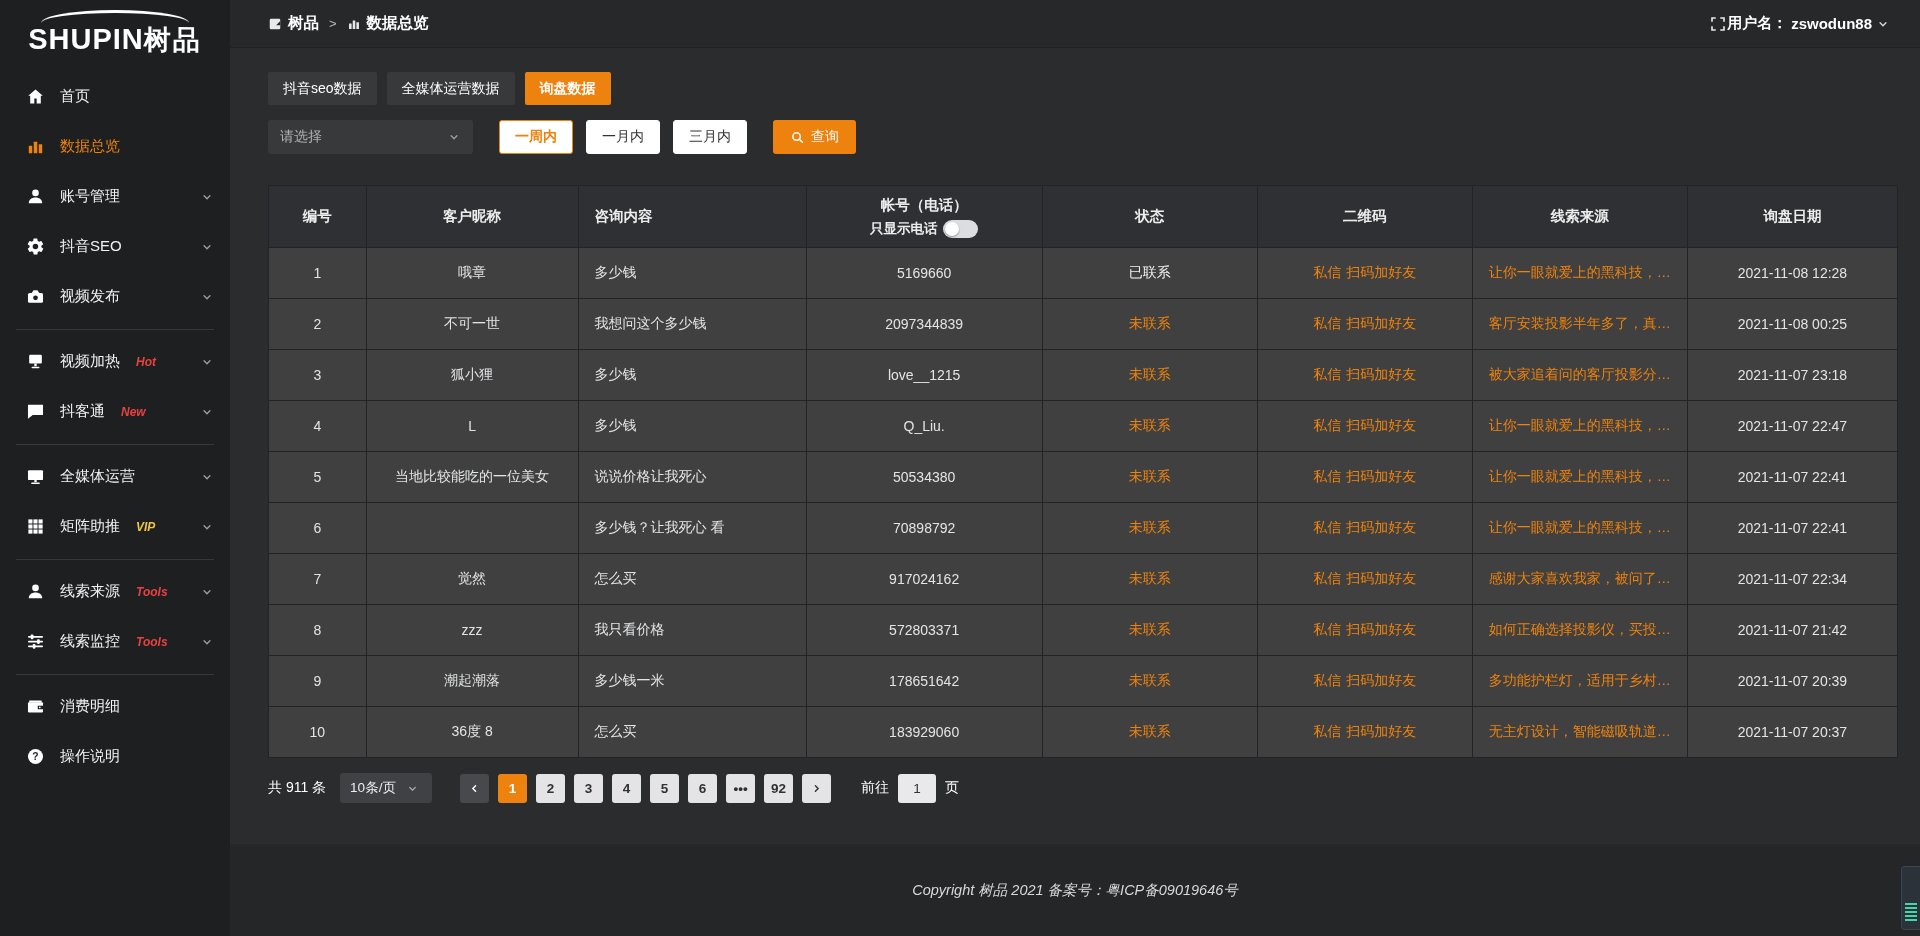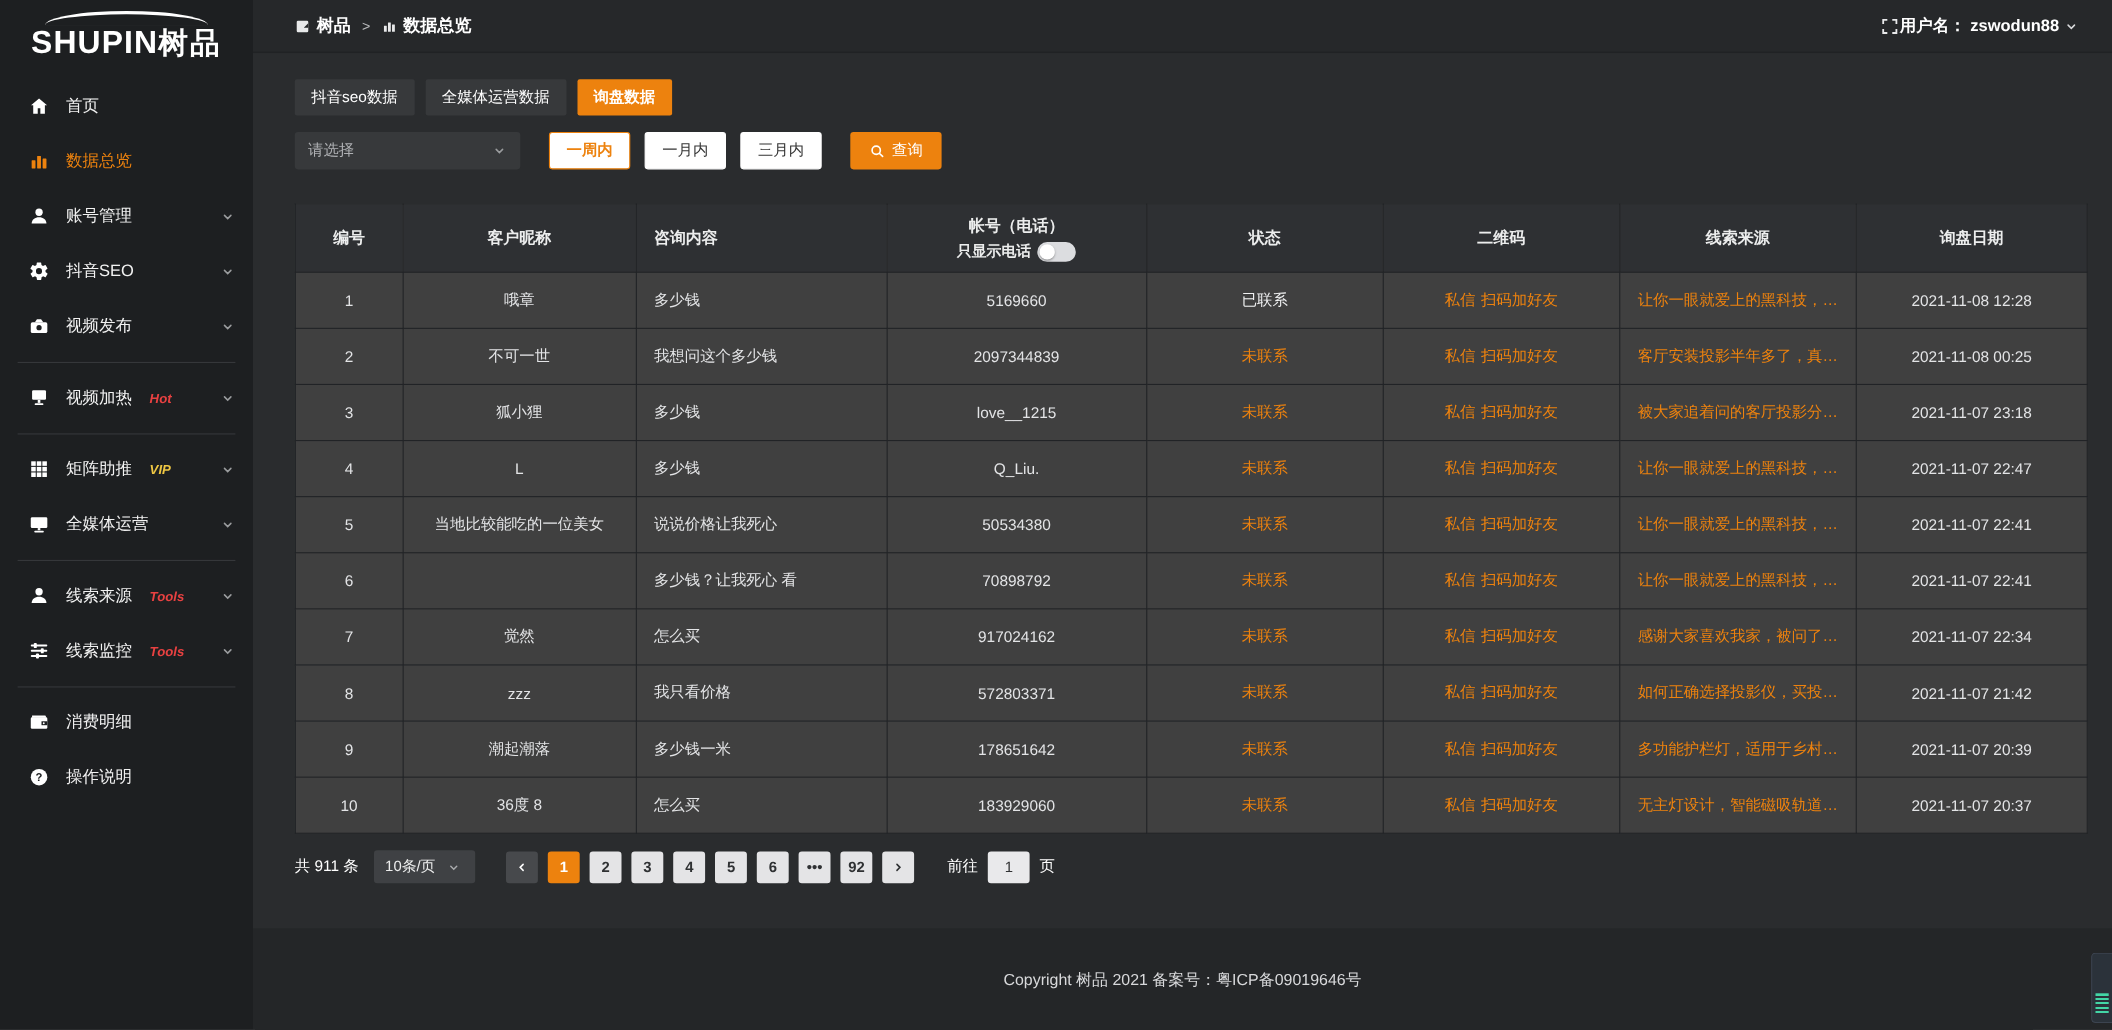--- a/index.html
+++ b/index.html
@@ -104,21 +104,21 @@
   .pg-btn.prev { background:#47494c; color:#fff; margin-left:28px; }
   .pg-btn.active { background:#ED820E; color:#fff; }
   .pg-btn .chev { width:13px; height:13px; }
   .pg-btn .chev svg { width:13px; height:13px; }
   .pg-goto { margin-left:30px; display:flex; align-items:center; gap:9px; }
   .pg-input { width:38px; height:29px; background:#e9e9eb; border:none; border-radius:3px;
               text-align:center; font-size:13.5px; color:#303133; font-family:inherit; }
 
   
   .footer { position:absolute; left:0; right:0; bottom:0; height:92px; background:#242628;
-            display:flex; align-items:center; justify-content:center; color:#d8d9db; font-size:14.5px; }
+            display:flex; align-items:center; justify-content:center; color:#d8d9db; font-size:14.5px;font-style:italic; }
 
   
   .float-widget { position:absolute; right:0; bottom:6px; width:19px; height:64px; z-index:20;
                   background:#2b323a; border:1px solid #3c4document;4document;50; border:1px solid #3c4450; border-right:none;
                   border-radius:4px 0 0 4px; cursor:pointer; }
   .float-widget .stripes { position:absolute; left:3px; right:3px; bottom:7px; height:19px;
         background:repeating-linear-gradient(to bottom,#43d6a6 0 2px,transparent 2px 4px); }
 </style>
 </head>
 <body>
@@ -201,52 +201,66 @@
           </svg>
         </span>
         <span class="nav-label">视频加热</span>
         <span class="nav-badge red">Hot</span>
         <span class="nav-chevron">
           <svg viewBox="0 0 24 24" fill="currentColor">
             <path fill="none" stroke="currentColor" stroke-width="2.4" stroke-linecap="round" d="m7 10 5 5 5-5"></path>
           </svg>
         </span>
       </div>
+      <div class="nav-item">
+        <span class="nav-icon">
+          <svg viewBox="0 0 24 24" fill="currentColor">
+            <path d="M2.5 3.5h19v13h-13l-6 4.5z"></path>
+          </svg>
+        </span>
+        <span class="nav-label">抖客通</span>
+        <span class="nav-badge red">New</span>
+        <span class="nav-chevron">
+          <svg viewBox="0 0 24 24" fill="currentColor">
+            <path fill="none" stroke="currentColor" stroke-width="2.4" stroke-linecap="round" d="m7 10 5 5 5-5"></path>
+          </svg>
+        </span>
+      </div>
       <div class="nav-divider"></div>
+      <div class="nav-item">
+        <span class="nav-icon">
+          <svg viewBox="0 0 24 24" fill="currentColor">
+            <rect x="2.5" y="4" width="19" height="12.5" rx="1.5"></rect>
+            <rect x="10.5" y="16.5" width="3" height="2.5"></rect>
+            <rect x="6.5" y="19.5" width="11" height="2" rx="1"></rect>
+          </svg>
+        </span>
+        <span class="nav-label">全媒体运营</span>
+        <span class="nav-chevron">
+          <svg viewBox="0 0 24 24" fill="currentColor">
+            <path fill="none" stroke="currentColor" stroke-width="2.4" stroke-linecap="round" d="m7 10 5 5 5-5"></path>
+          </svg>
+        </span>
+      </div>
       <div class="nav-item">
         <span class="nav-icon">
           <svg viewBox="0 0 24 24" fill="currentColor">
             <rect x="3" y="3" width="5.2" height="5.2"></rect>
             <rect x="9.4" y="3" width="5.2" height="5.2"></rect>
             <rect x="15.8" y="3" width="5.2" height="5.2"></rect>
             <rect x="3" y="9.4" width="5.2" height="5.2"></rect>
             <rect x="9.4" y="9.4" width="5.2" height="5.2"></rect>
             <rect x="15.8" y="9.4" width="5.2" height="5.2"></rect>
             <rect x="3" y="15.8" width="5.2" height="5.2"></rect>
             <rect x="9.4" y="15.8" width="5.2" height="5.2"></rect>
             <rect x="15.8" y="15.8" width="5.2" height="5.2"></rect>
           </svg>
         </span>
         <span class="nav-label">矩阵助推</span>
         <span class="nav-badge yellow">VIP</span>
-        <span class="nav-chevron">
-          <svg viewBox="0 0 24 24" fill="currentColor">
-            <path fill="none" stroke="currentColor" stroke-width="2.4" stroke-linecap="round" d="m7 10 5 5 5-5"></path>
-          </svg>
-        </span>
-      </div>
-      <div class="nav-item">
-        <span class="nav-icon">
-          <svg viewBox="0 0 24 24" fill="currentColor">
-            <rect x="2.5" y="4" width="19" height="12.5" rx="1.5"></rect>
-            <rect x="10.5" y="16.5" width="3" height="2.5"></rect>
-            <rect x="6.5" y="19.5" width="11" height="2" rx="1"></rect>
-          </svg>
-        </span>
-        <span class="nav-label">全媒体运营</span>
         <span class="nav-chevron">
           <svg viewBox="0 0 24 24" fill="currentColor">
             <path fill="none" stroke="currentColor" stroke-width="2.4" stroke-linecap="round" d="m7 10 5 5 5-5"></path>
           </svg>
         </span>
       </div>
       <div class="nav-divider"></div>
       <div class="nav-item">
         <span class="nav-icon">
           <svg viewBox="0 0 24 24" fill="currentColor">

